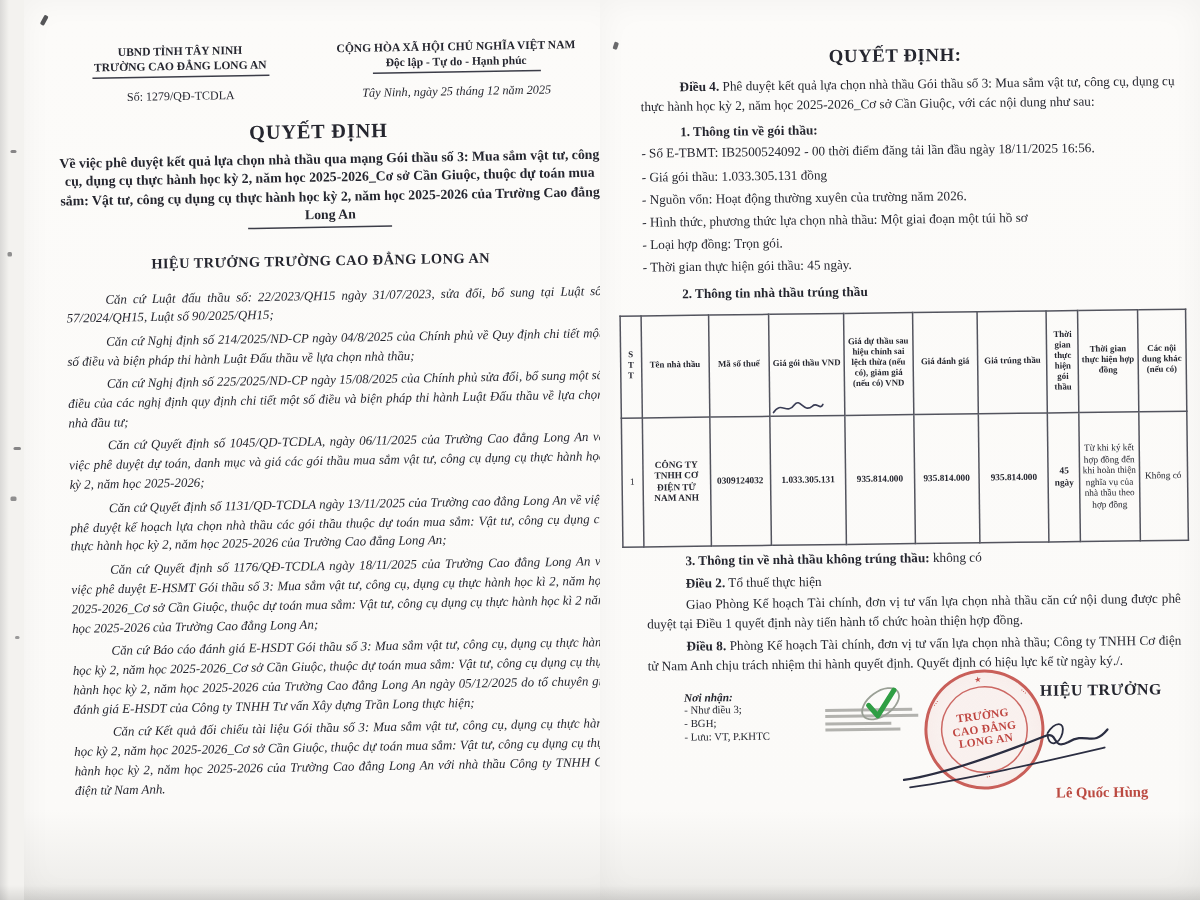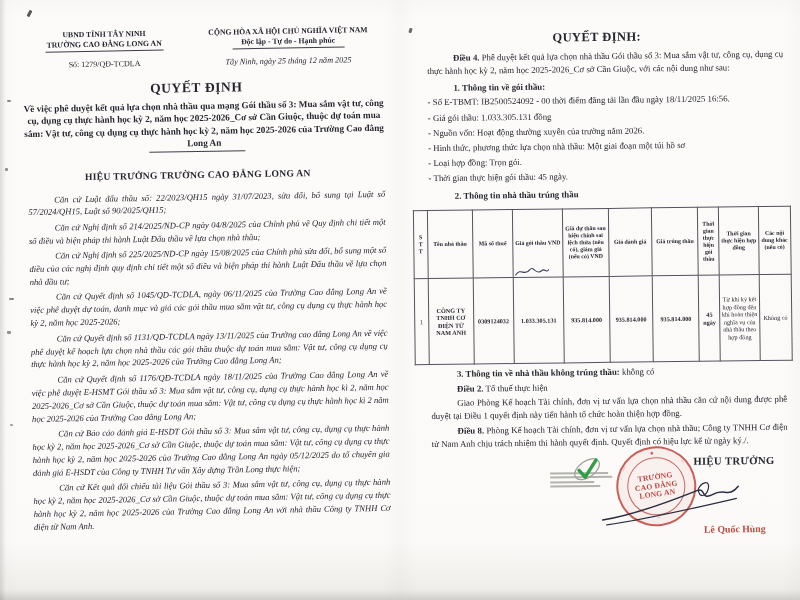--- a/index.html
+++ b/index.html
@@ -8,21 +8,21 @@
     width:800px; height:600px; overflow:hidden; position:relative;
     background:#f3f2ef;
     font-family:"Liberation Serif","DejaVu Serif",serif;
     color:#25262f;
   }
   .page {
     position:absolute; top:0; height:600px; width:400px;
     background:linear-gradient(180deg,#fcfbf9 0%,#fbfaf8 90%,#ecebe8 100%);
     box-shadow: inset 0 0 22px rgba(0,0,0,0.045);
   }
-  .page-left  { left:0; }
+  .page-left  { left:16px; }
   .page-right { left:400px; }
   .content { position:absolute; inset:0; transform:rotate(-1deg); transform-origin:50% 50%; }
   .page-right .content { transform:rotate(-0.7deg); }
 
   
   .hdr { display:flex; margin:28px 8px 0 24px; }
   .hdr-col { text-align:center; }
   .hdr-left  { width:46%; }
   .hdr-right { width:54%; }
   .org-line, .nat-line { font-weight:bold; font-size:7.7px; line-height:9.6px; }
@@ -197,20 +197,26 @@
 
       <p class="para" style="text-indent:26px; margin-top:1px;"><b>Điều 2.</b> <span>Tổ thuế thực hiện</span></p>
       <p class="para" style="margin-top:1px;">Giao Phòng Kế hoạch Tài chính, đơn vị tư vấn lựa chọn nhà thầu căn cứ nội dung được phê duyệt tại Điều 1 quyết định này tiến hành tổ chức hoàn thiện hợp đồng.</p>
       <p class="para" style="margin-top:1px;"><b>Điều 8.</b> <span>Phòng Kế hoạch Tài chính, đơn vị tư vấn lựa chọn nhà thầu; Công ty TNHH Cơ điện tử Nam Anh  chịu trách nhiệm thi hành quyết định. Quyết định có hiệu lực kể từ ngày ký./.</span></p>
 
       <svg class="scribble" style="left:84px; top:214px;" width="36" height="14" viewBox="0 0 36 14">
         <path d="M2 10 C 7 2, 11 12, 16 5 C 20 0, 22 11, 28 6 C 31 3, 33 9, 35 5" stroke="#3a3d55" stroke-width="1.1" fill="none" stroke-linecap="round"></path>
       </svg>
 
       <div class="footer">
+        <div class="recipients">
+          <div class="lbl">Nơi nhận:</div>
+          <div>- Như điều 3;</div>
+          <div>- BGH;</div>
+          <div>- Lưu: VT, P.KHTC</div>
+        </div>
 
         <div class="sig-meta">
           <div class="ln" style="width:58px"></div>
           <div class="ln" style="width:62px"></div>
           <div class="ln" style="width:44px"></div>
           <div class="ln" style="width:50px"></div>
         </div>
 
         <svg class="check-icon" width="34" height="34" viewBox="0 0 34 34">
           <ellipse cx="17" cy="17" rx="14" ry="8" transform="rotate(-35 17 17)" fill="none" stroke="#9aa096" stroke-width="1.2"></ellipse>

